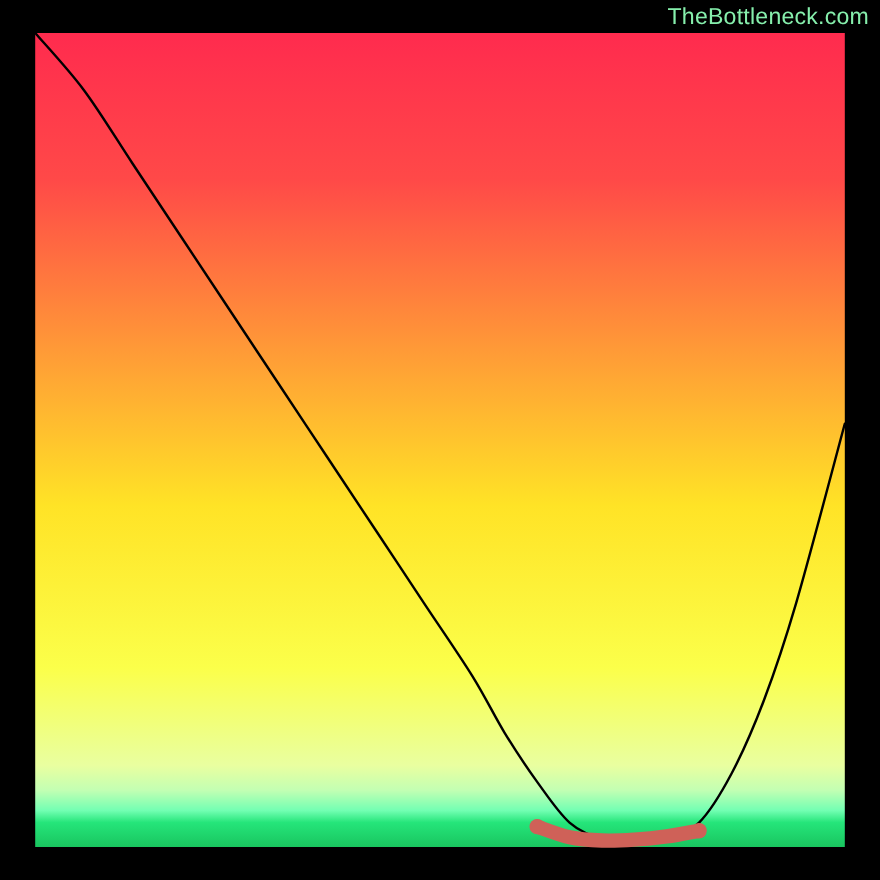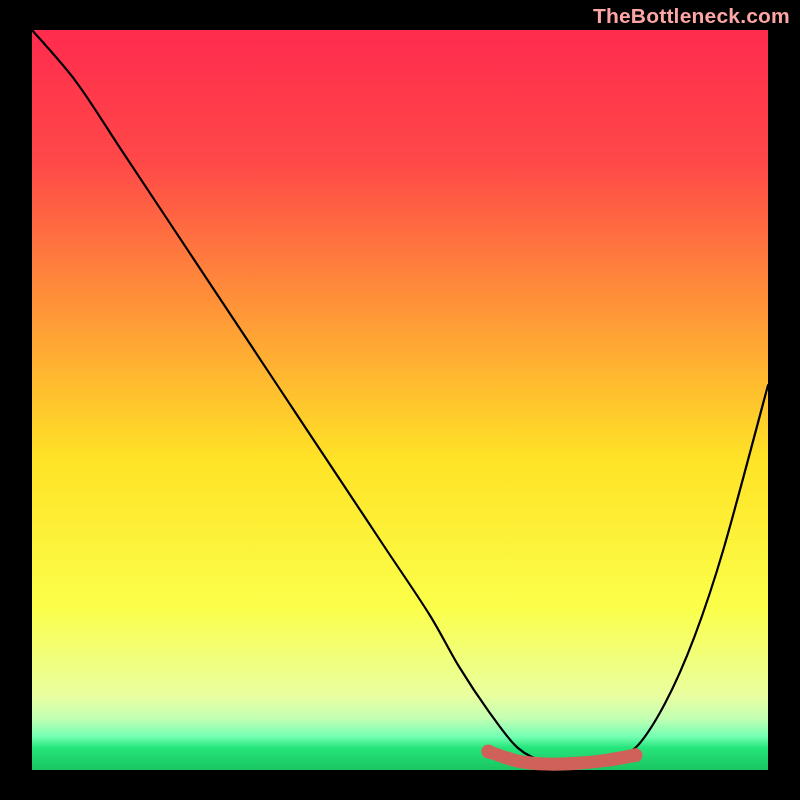--- a/index.html
+++ b/index.html
@@ -14,23 +14,23 @@
   .frame {
     position: relative;
     width: 800px;
     height: 800px;
     background: #000;
   }
   .watermark {
     position: absolute;
     top: 4px;
     right: 10px;
-    color: #fca5a5;
+    color: #86efac;
     font-size: 21px;
-    font-weight: 700;
+    font-weight: 400;
     letter-spacing: 0.2px;
     z-index: 10;
   }
   svg {
     position: absolute;
     top: 0;
     left: 0;
   }
 </style>
 </head>

